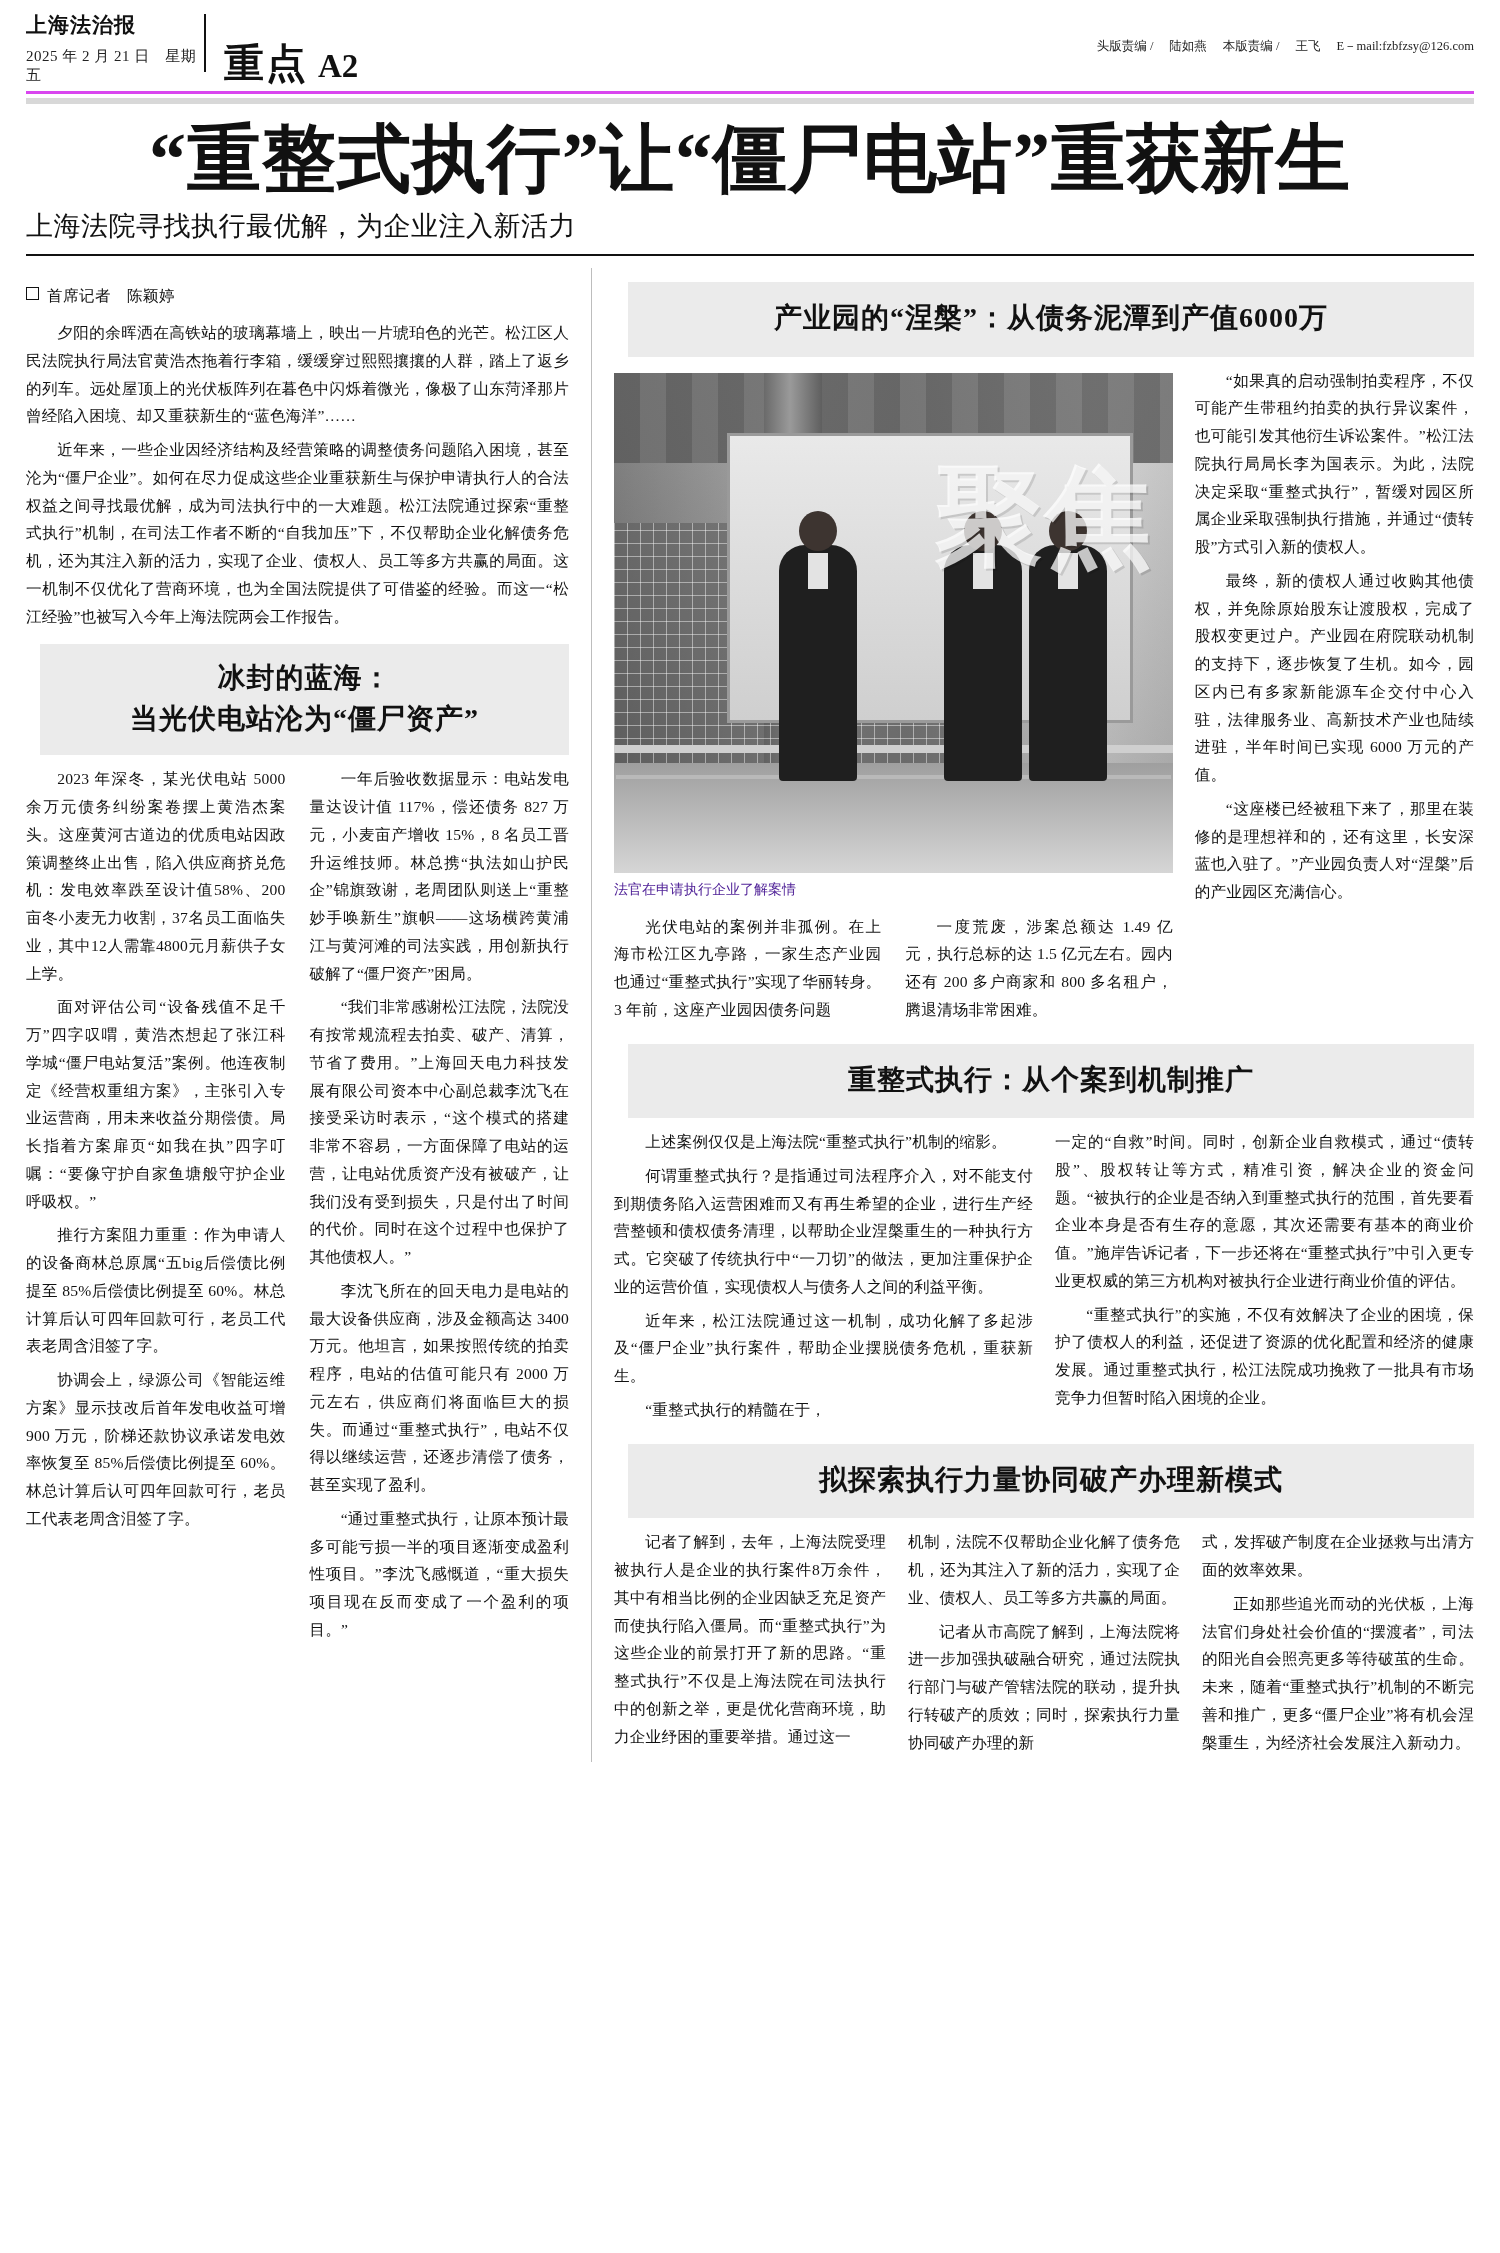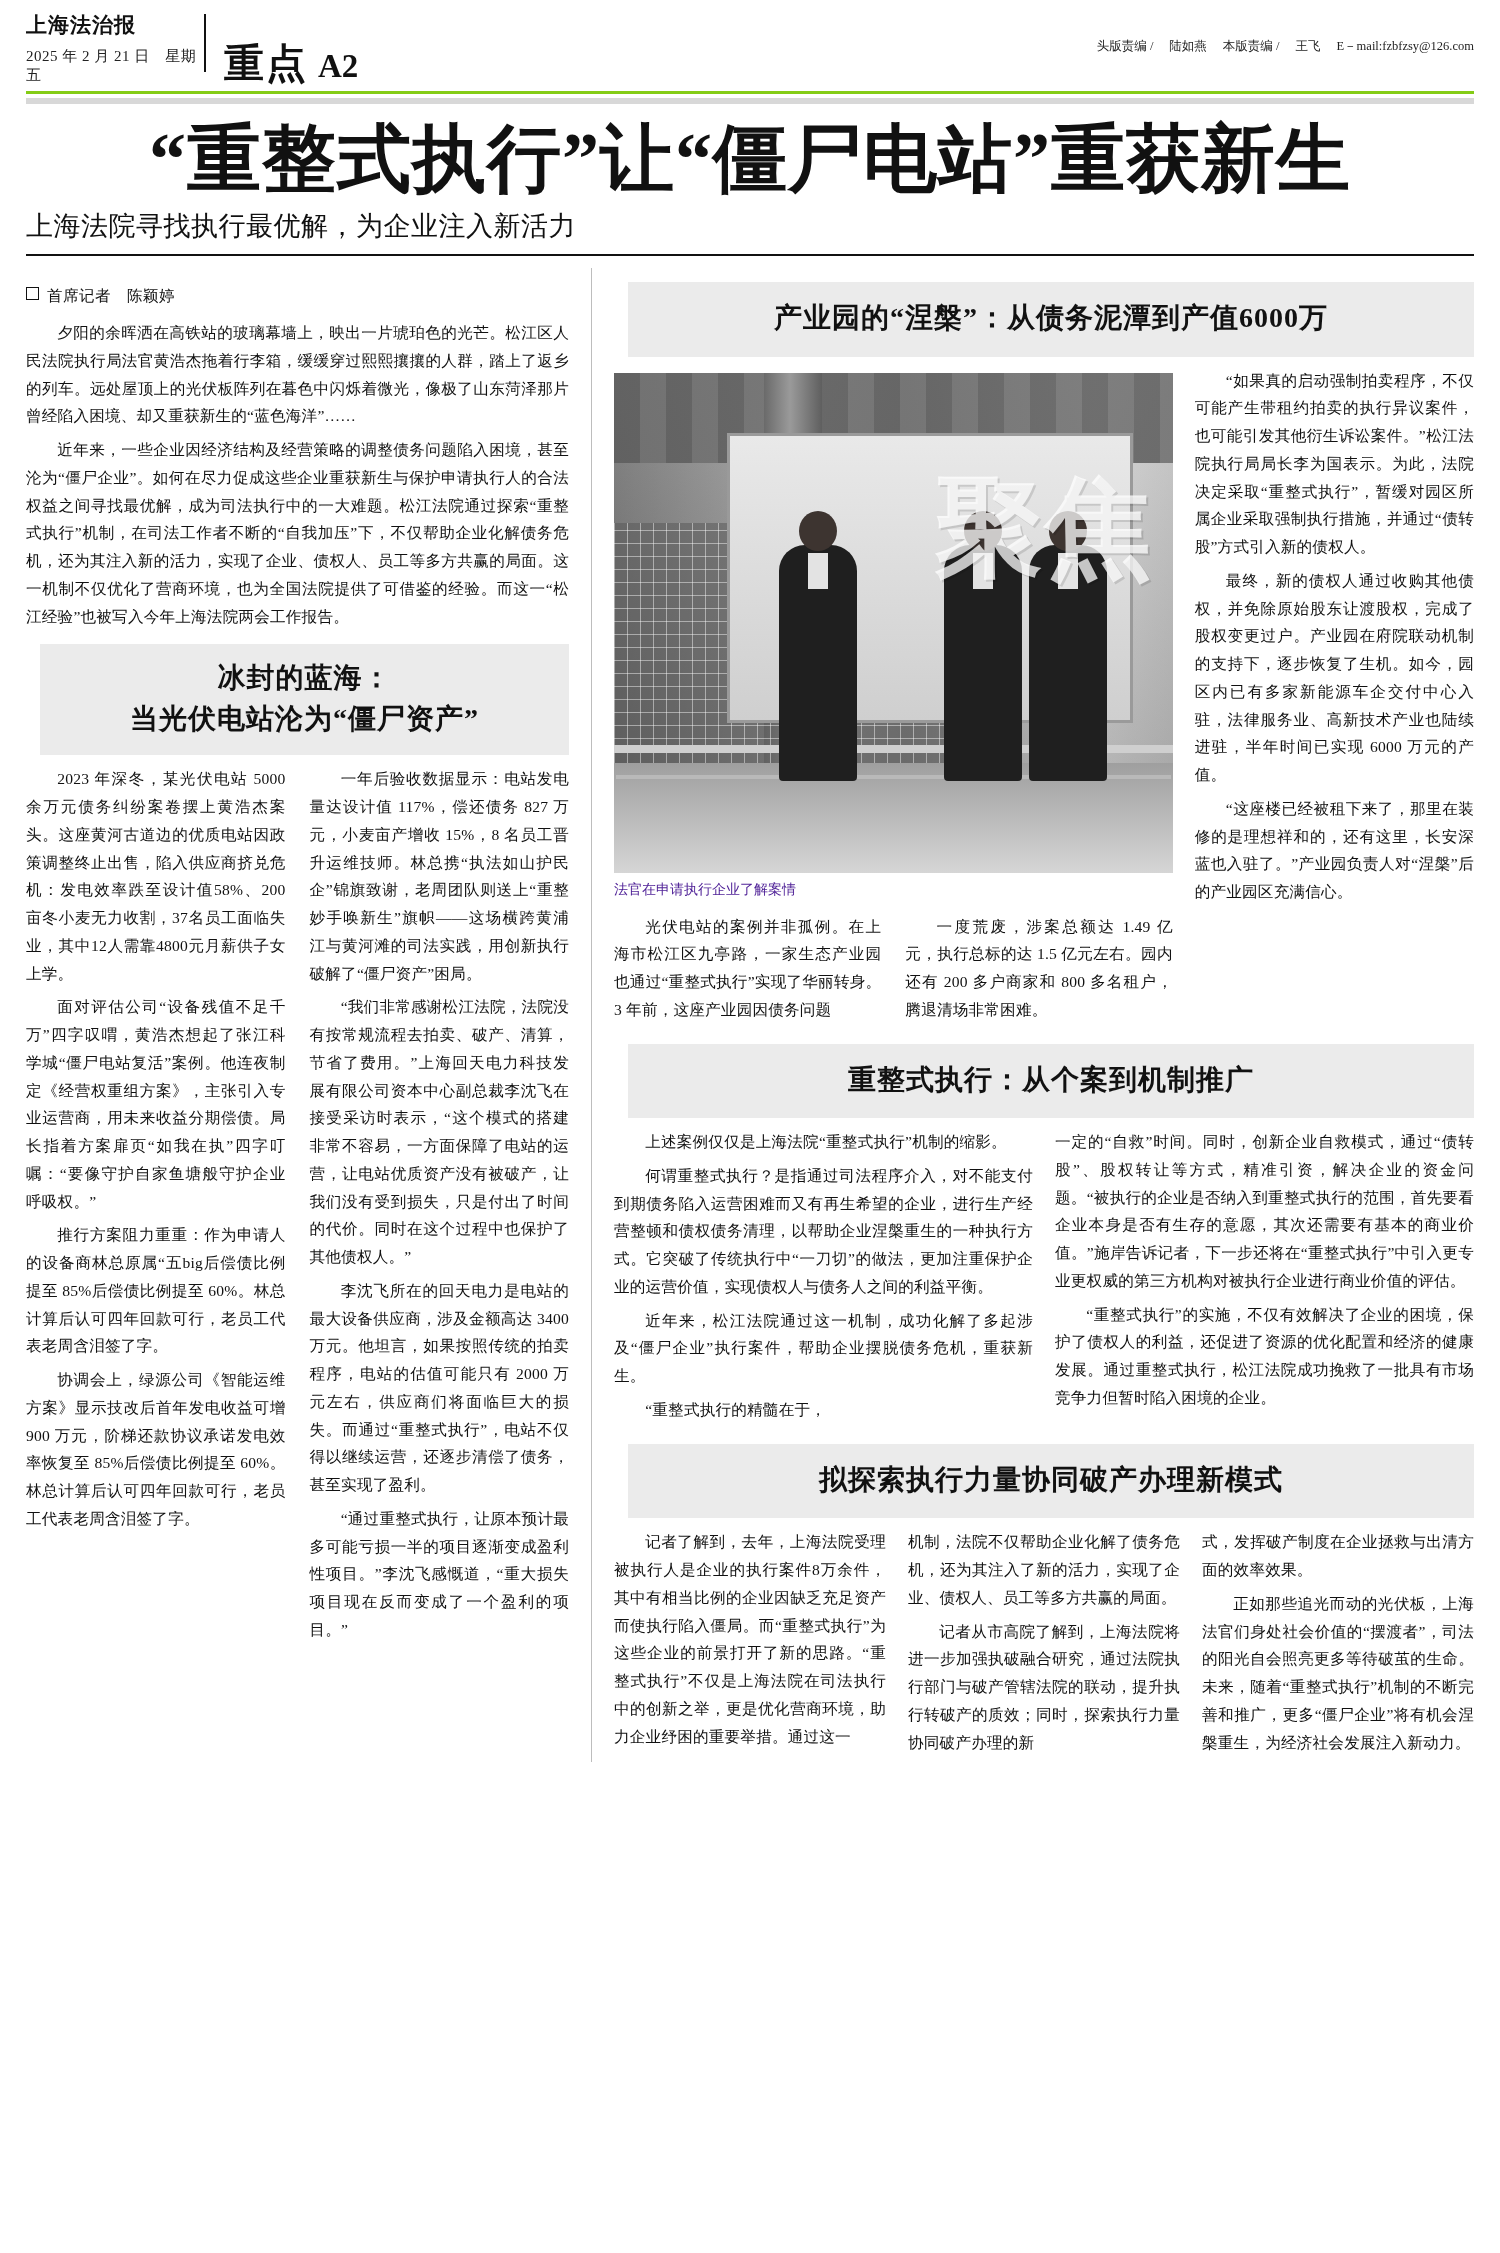--- a/index.html
+++ b/index.html
@@ -17,21 +17,21 @@
     min-height: 2253px;
     box-sizing: border-box;
     padding: 14px 26px 20px 26px;
     position: relative;
   }
 
   
   .masthead {
     display: flex;
     align-items: flex-end;
-    border-bottom: 3px solid #84cc16;
+    border-bottom: 3px solid #d946ef;
     padding-bottom: 6px;
   }
   .mast-left {
     width: 178px;
     flex: 0 0 178px;
   }
   .mast-logo {
     font-family: "Liberation Serif", serif;
     font-size: 21px;
     font-weight: bold;
@@ -222,21 +222,21 @@
     width:38px; height:40px; border-radius:50%; background:#3d3430;
   }
   .photo .person::after {
     content:""; position:absolute; top:8px; left:50%; transform:translateX(-50%);
     width:20px; height:36px; background:#e3e3e3;
   }
   .p1 { left:165px; }
   .p2 { left:330px; bottom:78px; height:250px; }
   .p3 { left:415px; bottom:80px; height:246px; }
   .photo .watermark {
-    position:absolute; right:18px; top:99px;
+    position:absolute; right:18px; top:88px;
     font-size:108px; font-weight:bold; color:rgba(255,255,255,.75);
     line-height:1.05; text-align:center; letter-spacing:2px;
     text-shadow: 2px 2px 0 rgba(0,0,0,.12);
     font-family:"Liberation Serif",serif;
   }
   .photo-caption {
     font-size: 14px;
     margin-top: 8px;
     color: #4c1d95;
   }

